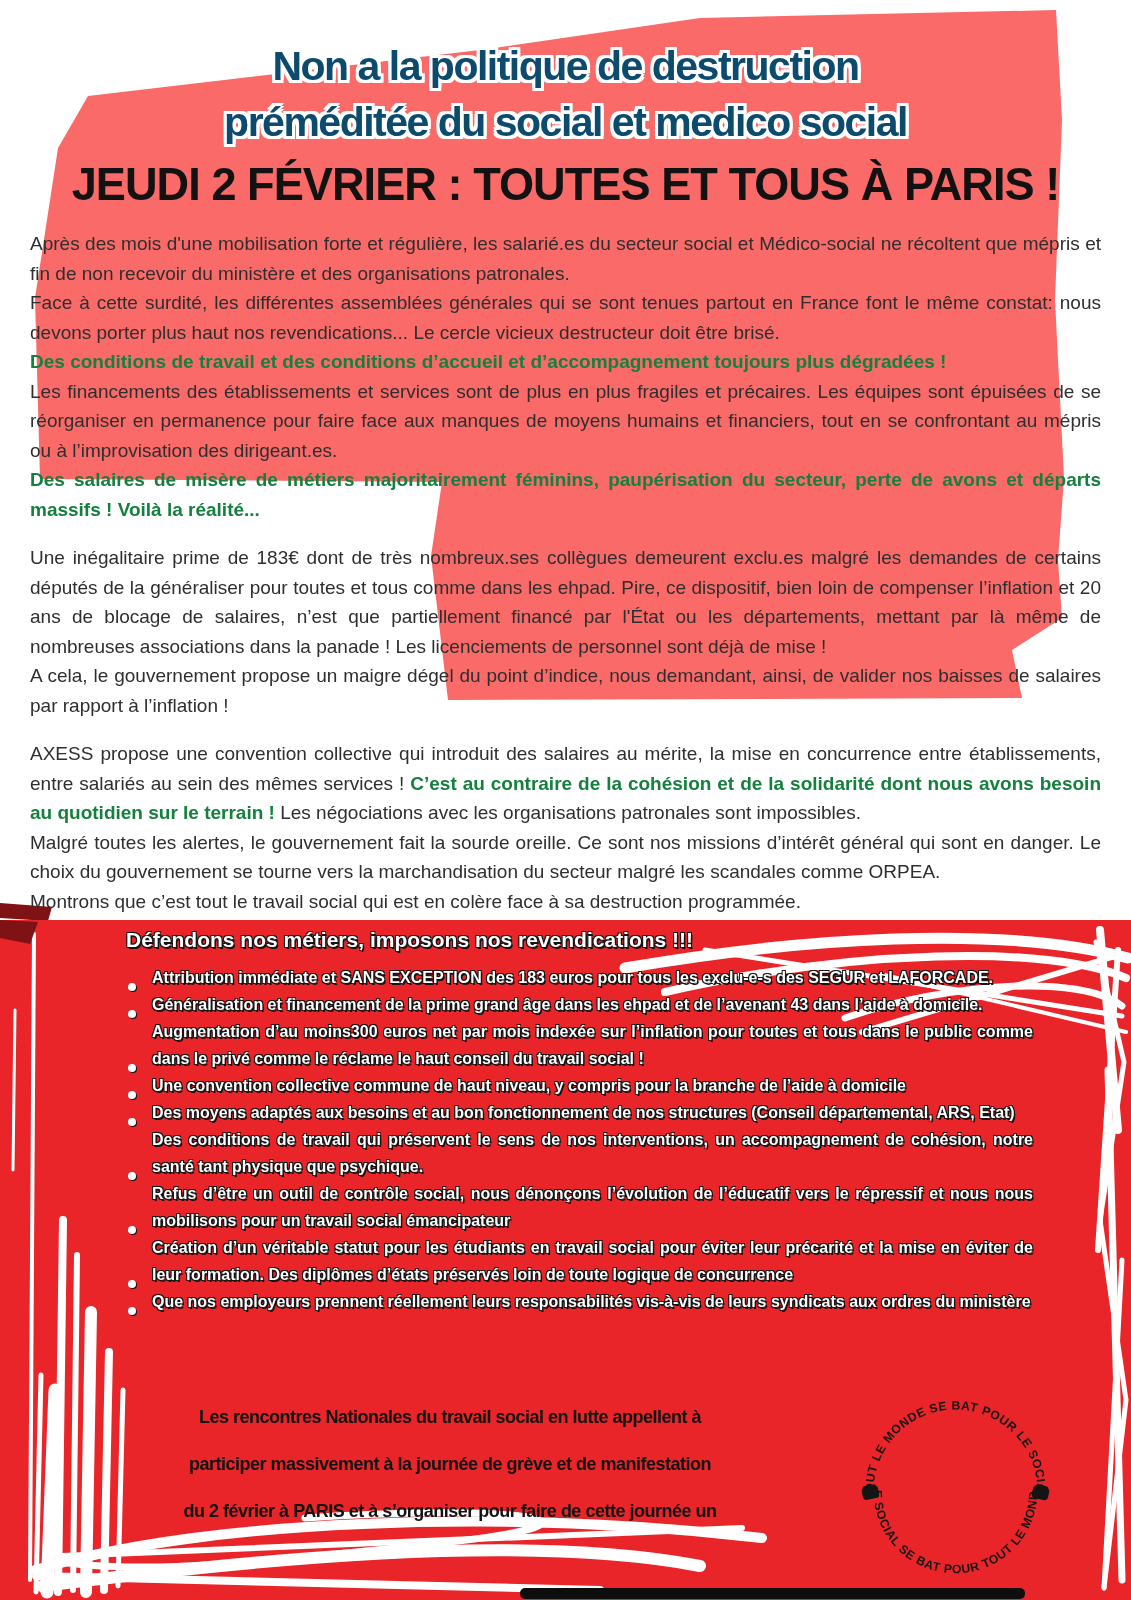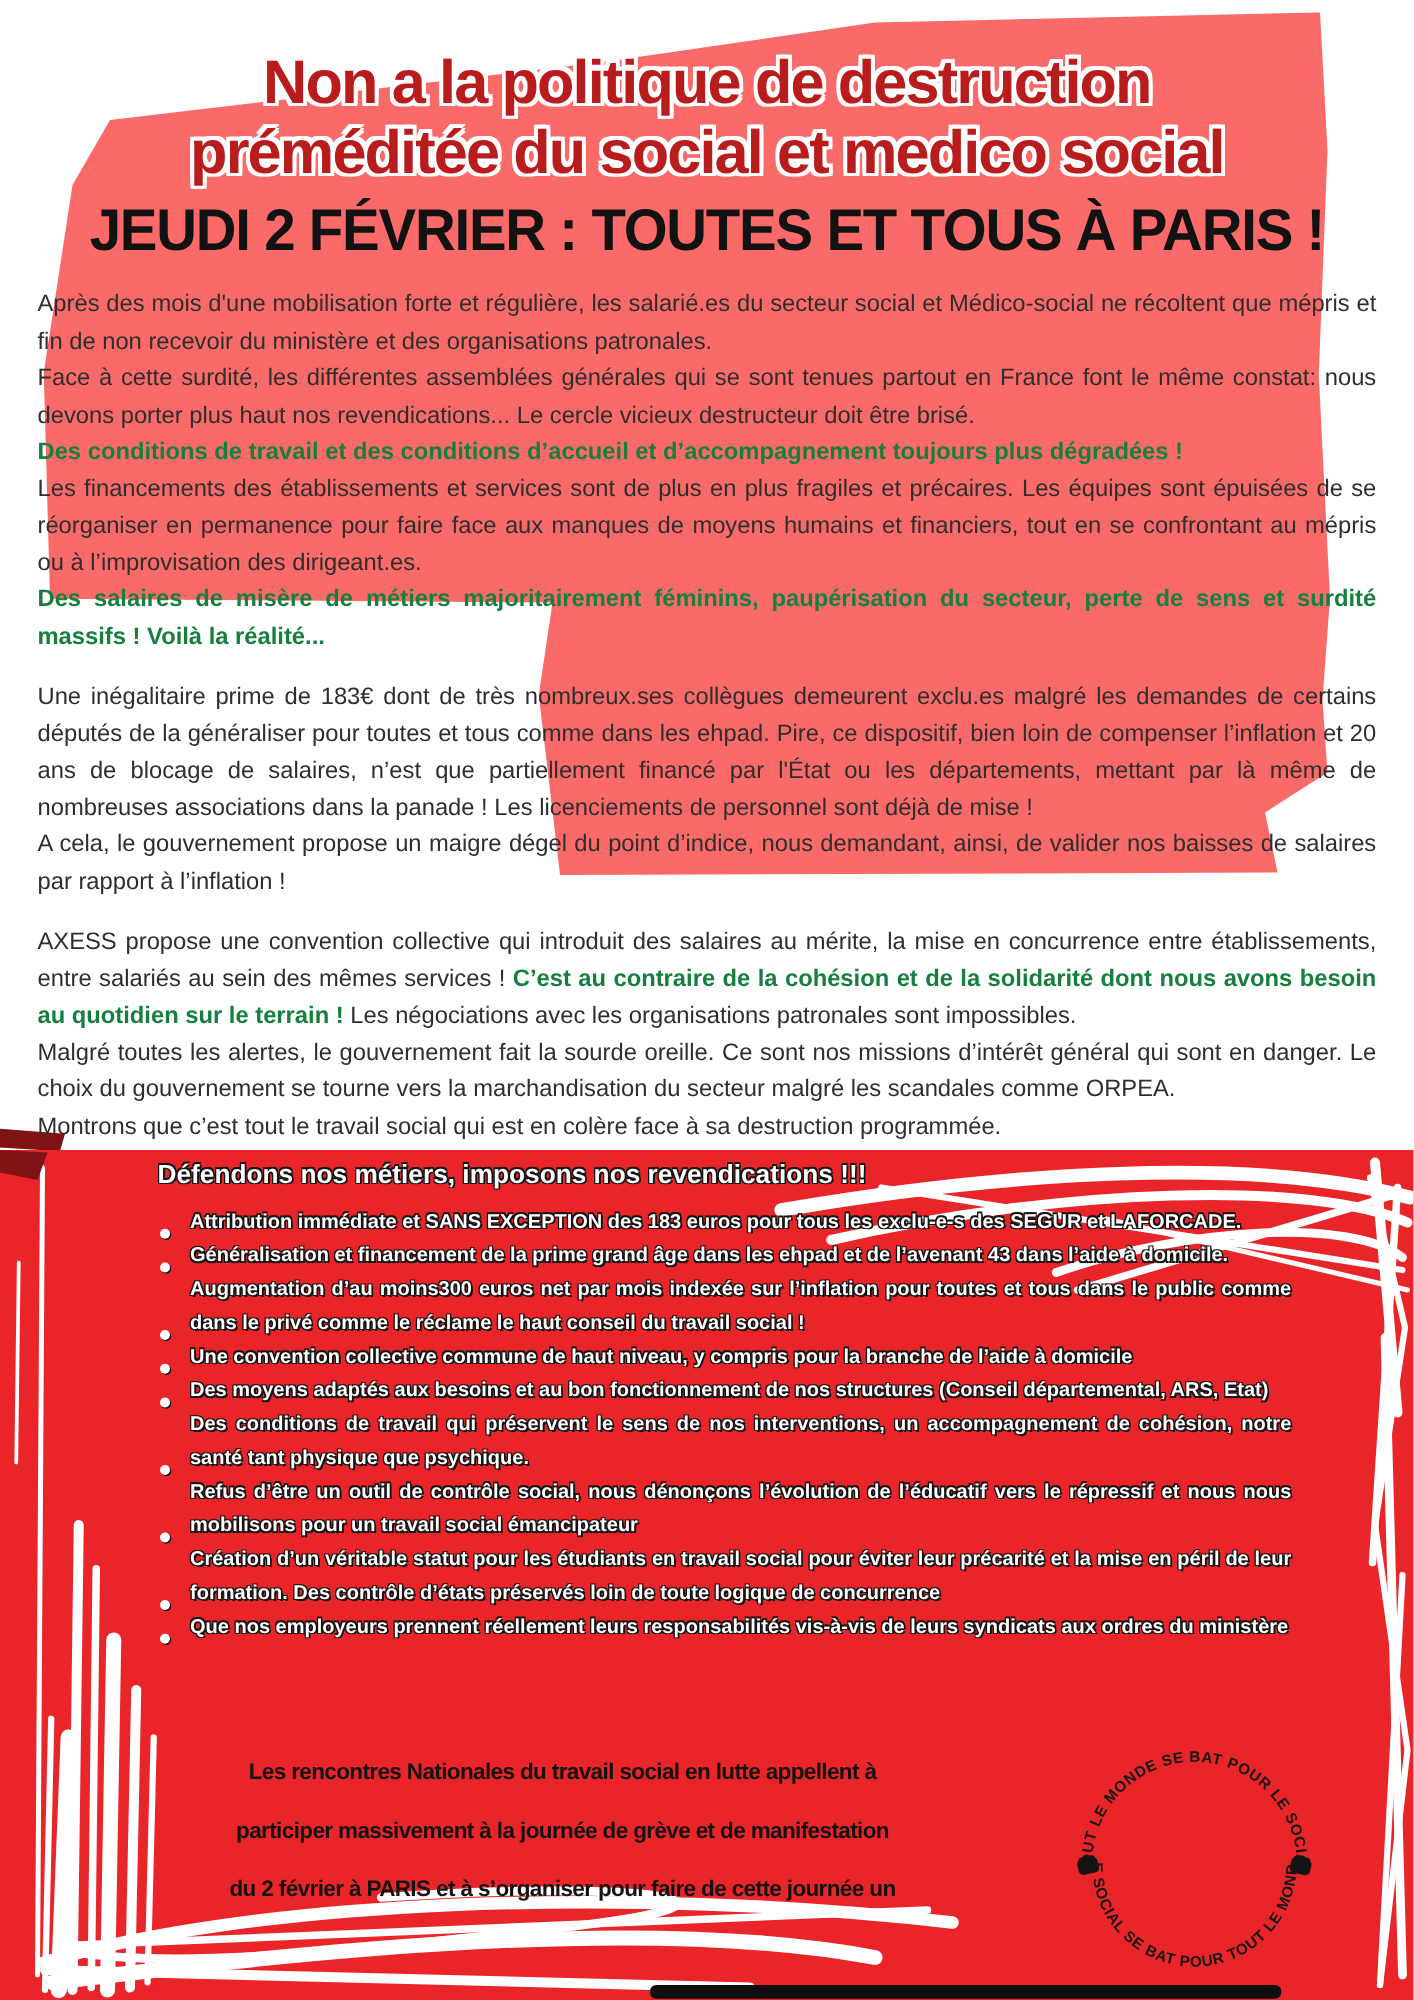--- a/index.html
+++ b/index.html
@@ -11,21 +11,21 @@
   }
   *{box-sizing:border-box;margin:0;padding:0}
   html,body{background:#fff}
   body{font-family:"Liberation Sans",sans-serif}
   .page{position:relative;width:1131px;height:1600px;background:#fff;overflow:hidden}
 
   .bg-svg{position:absolute;left:0;top:0;z-index:0}
 
   .title-block{position:absolute;left:0;top:38px;width:1131px;text-align:center;z-index:2}
   .title-line{
-    font-weight:bold;font-size:49px;line-height:56px;letter-spacing:-1.5px;color:#b91c1c;
+    font-weight:bold;font-size:41px;line-height:56px;letter-spacing:-1.5px;color:#0c4a6e;
     text-shadow:-3px -3px 0 #fff,3px -3px 0 #fff,-3px 3px 0 #fff,3px 3px 0 #fff,
                 0 -3px 0 #fff,0 3px 0 #fff,-3px 0 0 #fff,3px 0 0 #fff;
   }
   .subtitle{
     position:absolute;left:0;top:153px;width:1131px;text-align:center;z-index:2;
     font-weight:bold;font-size:47px;letter-spacing:-1px;color:#121212;white-space:nowrap;
     transform:scaleX(0.96);transform-origin:center;line-height:62px;
   }
 
   .body-text{
@@ -78,21 +78,21 @@
     <div class="title-line">Non a la politique de destruction</div>
     <div class="title-line">préméditée du social et medico social</div>
   </div>
   <div class="subtitle">JEUDI 2 FÉVRIER : TOUTES ET TOUS À PARIS !</div>
 
   <div class="body-text" id="body-text">
       <p><span>Après des mois d'une mobilisation forte et régulière, les salarié.es du secteur social et Médico-social ne récoltent que mépris et fin de non recevoir du ministère et des organisations patronales.</span></p>
       <p><span>Face à cette surdité, les différentes assemblées générales qui se sont tenues partout en France font le même constat: nous devons porter plus haut nos revendications... Le cercle vicieux destructeur doit être brisé.</span></p>
       <p><span class="b">Des conditions de travail et des conditions d’accueil et d’accompagnement toujours plus dégradées !</span></p>
       <p><span>Les financements des établissements et services sont de plus en plus fragiles et précaires. Les équipes sont épuisées de se réorganiser en permanence pour faire face aux manques de moyens humains et financiers, tout en se confrontant au mépris ou à l’improvisation des dirigeant.es.</span></p>
-      <p><span class="b">Des salaires de misère de métiers majoritairement féminins, paupérisation du secteur, perte de sens et surdité massifs ! Voilà la réalité...</span></p>
+      <p><span class="b">Des salaires de misère de métiers majoritairement féminins, paupérisation du secteur, perte de avons et départs massifs ! Voilà la réalité...</span></p>
       <p class="gap"><span>Une inégalitaire prime de 183€ dont de très nombreux.ses collègues demeurent exclu.es malgré les demandes de certains députés de la généraliser pour toutes et tous comme dans les ehpad. Pire, ce dispositif, bien loin de compenser l’inflation et 20 ans de blocage de salaires, n’est que partiellement financé par l'État ou les départements, mettant par là même de nombreuses associations dans la panade ! Les licenciements de personnel sont déjà de mise !</span></p>
       <p><span>A cela, le gouvernement propose un maigre dégel du point d’indice, nous demandant, ainsi, de valider nos baisses de salaires par rapport à l’inflation !</span></p>
       <p class="gap"><span>AXESS propose une convention collective qui introduit des salaires au mérite, la mise en concurrence entre établissements, entre salariés au sein des mêmes services ! </span><span class="b">C’est au contraire de la cohésion et de la solidarité dont nous avons besoin au quotidien sur le terrain !</span><span> Les négociations avec les organisations patronales sont impossibles.</span></p>
       <p><span>Malgré toutes les alertes, le gouvernement fait la sourde oreille. Ce sont nos missions d’intérêt général qui sont en danger. Le choix du gouvernement se tourne vers la marchandisation du secteur malgré les scandales comme ORPEA.</span></p>
       <p><span>Montrons que c’est tout le travail social qui est en colère face à sa destruction programmée.</span></p>
       <p><span class="b">Ils ne veulent pas nous entendre? Faisons du bruit sous leurs fenêtres !</span></p>
     </div>
 
   <div class="red-section">
 
@@ -156,21 +156,21 @@
         <div class="demand-item">
           <span class="demand-dot"></span>
           <span class="demand-text">Des conditions de travail qui préservent le sens de nos interventions, un accompagnement de cohésion, notre santé tant physique que psychique.</span>
         </div>
         <div class="demand-item">
           <span class="demand-dot"></span>
           <span class="demand-text">Refus d’être un outil de contrôle social, nous dénonçons l’évolution de l’éducatif vers le répressif et nous nous mobilisons pour un travail social émancipateur</span>
         </div>
         <div class="demand-item">
           <span class="demand-dot"></span>
-          <span class="demand-text">Création d’un véritable statut pour les étudiants en travail social pour éviter leur précarité et la mise en péril de leur formation. Des contrôle d’états préservés loin de toute logique de concurrence</span>
+          <span class="demand-text">Création d’un véritable statut pour les étudiants en travail social pour éviter leur précarité et la mise en éviter de leur formation. Des diplômes d’états préservés loin de toute logique de concurrence</span>
         </div>
         <div class="demand-item">
           <span class="demand-dot"></span>
           <span class="demand-text">Que nos employeurs prennent réellement leurs responsabilités vis-à-vis de leurs syndicats aux ordres du ministère</span>
         </div>
       </div>
 
     <div class="cta-block" id="cta-block">
         <div class="cta-line">Les rencontres Nationales du travail social en lutte appellent  à</div>
         <div class="cta-line">participer massivement  à la journée de grève et de manifestation</div>

